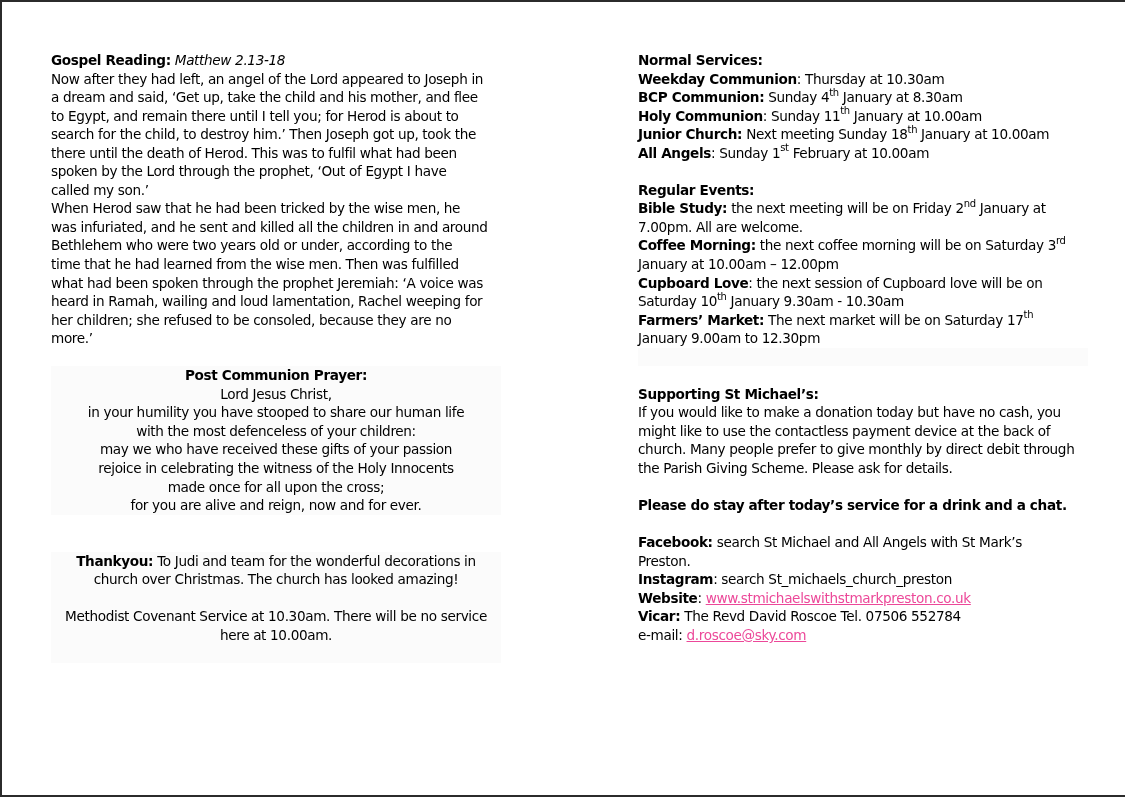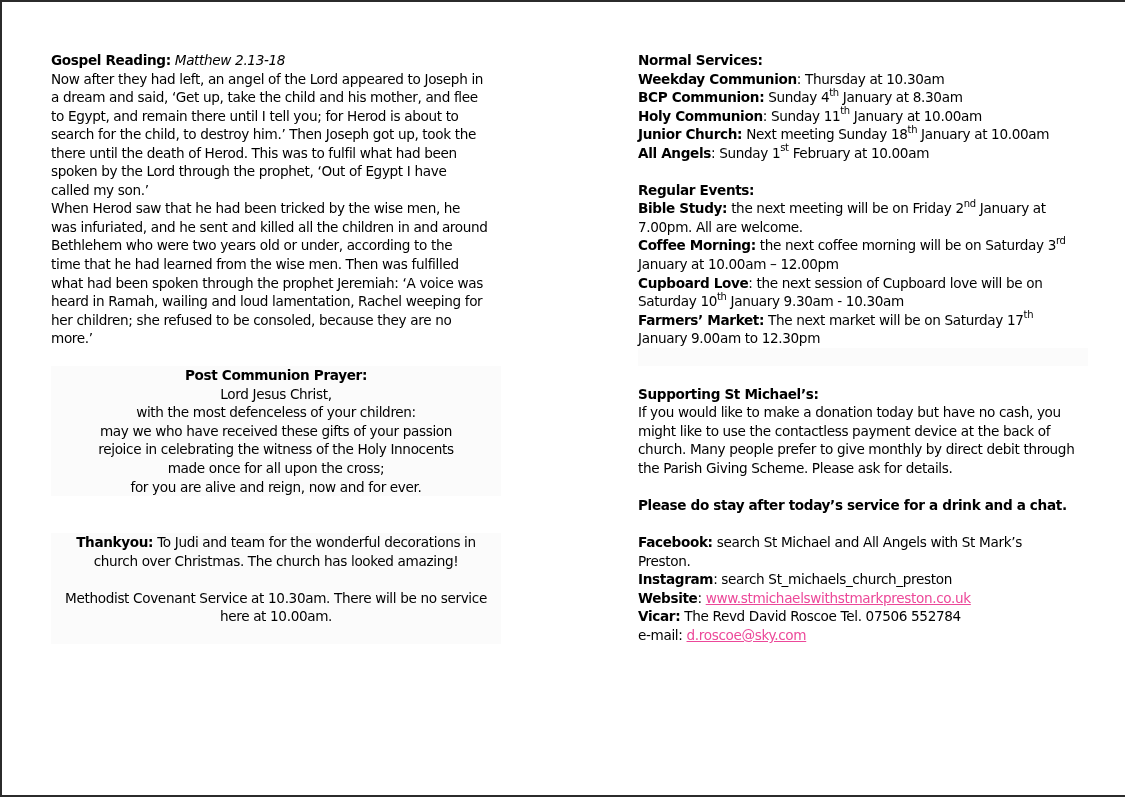--- a/index.html
+++ b/index.html
@@ -58,20 +58,21 @@
       <span class="line">time that he had learned from the wise men. Then was fulfilled</span>
       <span class="line">what had been spoken through the prophet Jeremiah: ‘A voice was</span>
       <span class="line">heard in Ramah, wailing and loud lamentation, Rachel weeping for</span>
       <span class="line">her children; she refused to be consoled, because they are no</span>
       <span class="line">more.’</span>
     </div>
     <span class="gap"></span>
     <div class="block shade">
       <span class="line"><b>Post Communion Prayer:</b></span>
       <span class="line">Lord Jesus Christ,</span>
+      <span class="line">in your humility you have stooped to share our human life</span>
       <span class="line">with the most defenceless of your children:</span>
       <span class="line">may we who have received these gifts of your passion</span>
       <span class="line">rejoice in celebrating the witness of the Holy Innocents</span>
       <span class="line">made once for all upon the cross;</span>
       <span class="line">for you are alive and reign, now and for ever.</span>
     </div>
     <span class="gap2"></span>
     <div class="block shade">
       <div>
         <span class="line"><b>Thankyou:</b> <span>To Judi and team for the wonderful decorations in</span></span>

